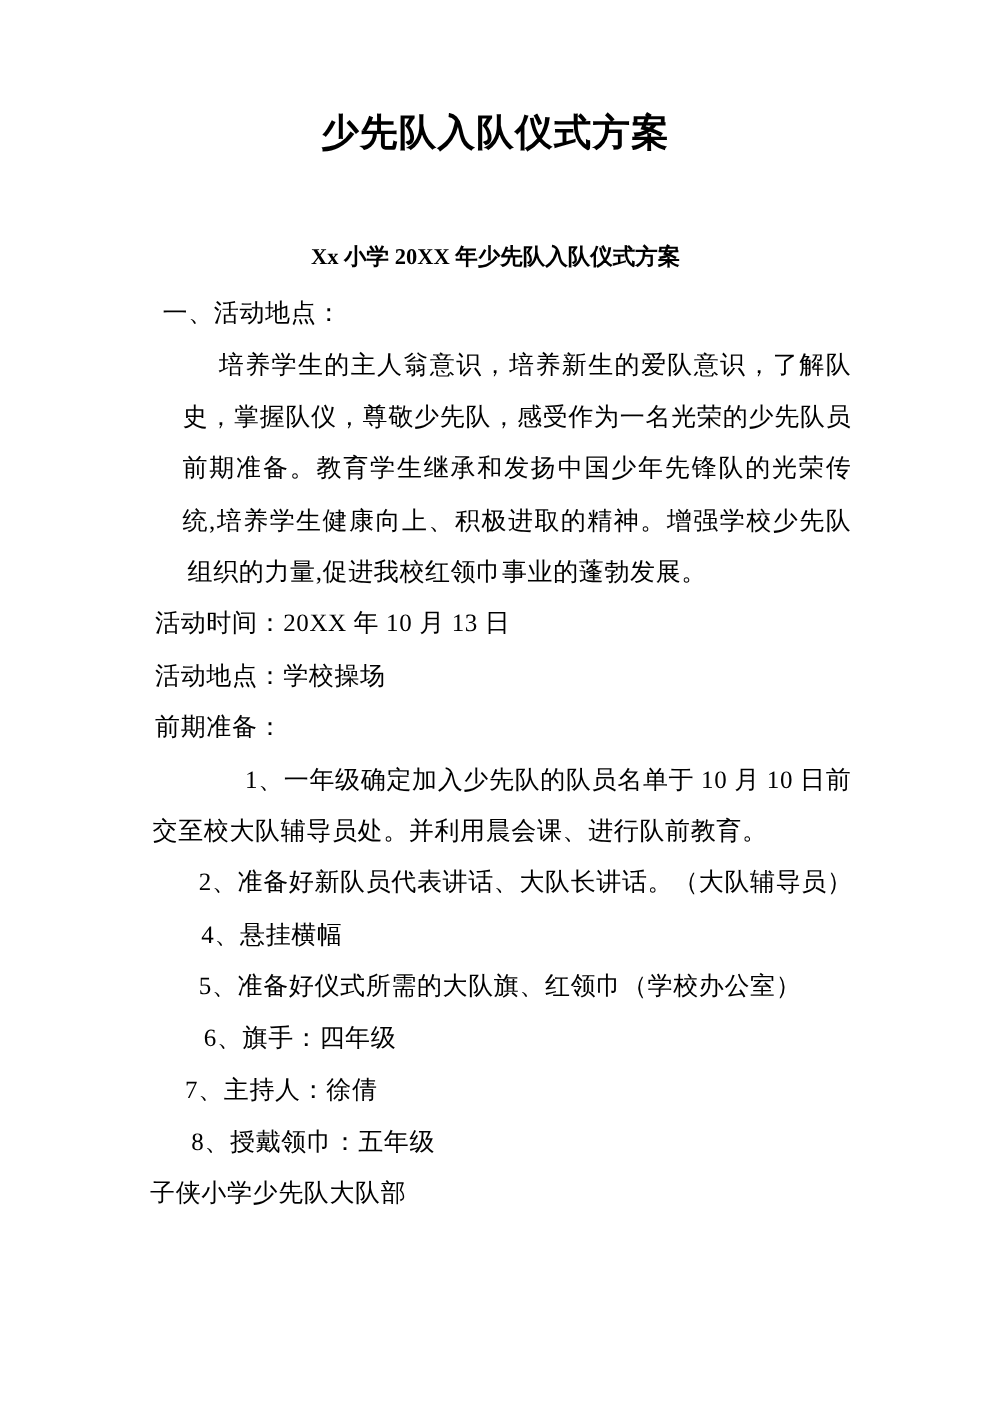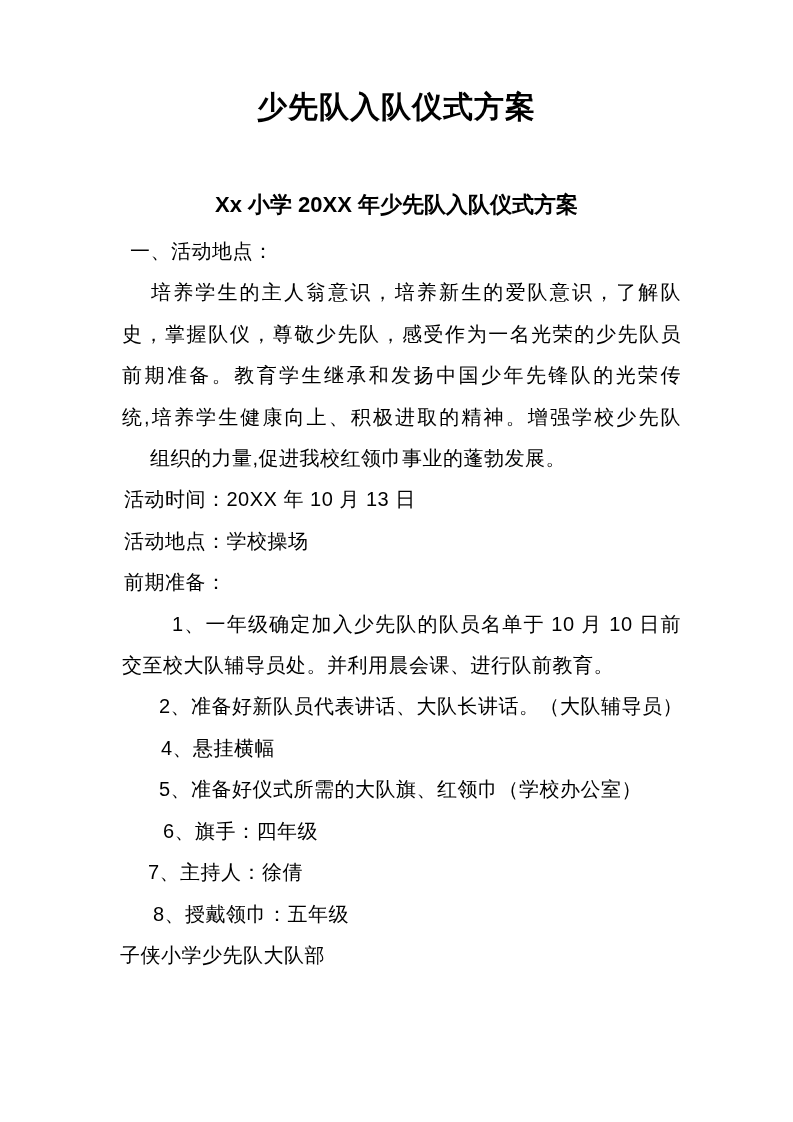--- a/index.html
+++ b/index.html
@@ -6,42 +6,42 @@
     margin: 0;
     padding: 0;
     background: #ffffff;
   }
   .page {
     position: relative;
     width: 793px;
     height: 1122px;
     background: #ffffff;
     color: #000000;
-    font-family: Liberation Sans, sans-serif;
+    font-family: Liberation Serif, serif;
     overflow: hidden;
   }
   .doc-title {
     position: absolute;
     top: 86px;
     left: 0;
     width: 793px;
     text-align: center;
     font-size: 30px;
     line-height: 42px;
     font-weight: 600;
     letter-spacing: 1px;
     white-space: nowrap;
   }
   .doc-subtitle {
     position: absolute;
     top: 188px;
     left: 0;
     width: 793px;
     text-align: center;
-    font-size: 22px;
+    font-size: 18px;
     line-height: 34px;
     font-weight: 600;
     white-space: nowrap;
   }
   .doc-body {
     position: absolute;
     top: 231px;
     left: 120px;
     width: 561px;
     font-size: 20px;
@@ -49,20 +49,21 @@
   .line {
     line-height: 41.4px;
     min-height: 41.4px;
     letter-spacing: 0.5px;
     white-space: nowrap;
   }
   .line.stretch {
     white-space: normal;
     text-align: justify;
     text-align-last: justify;
+    margin-left: 24px;
   }
   .line.right {
   }
 </style>
 </head>
 <body>
 
 <div class="page">
   <div class="doc-title">少先队入队仪式方案</div>
   <div class="doc-subtitle">Xx 小学 20XX 年少先队入队仪式方案</div>

